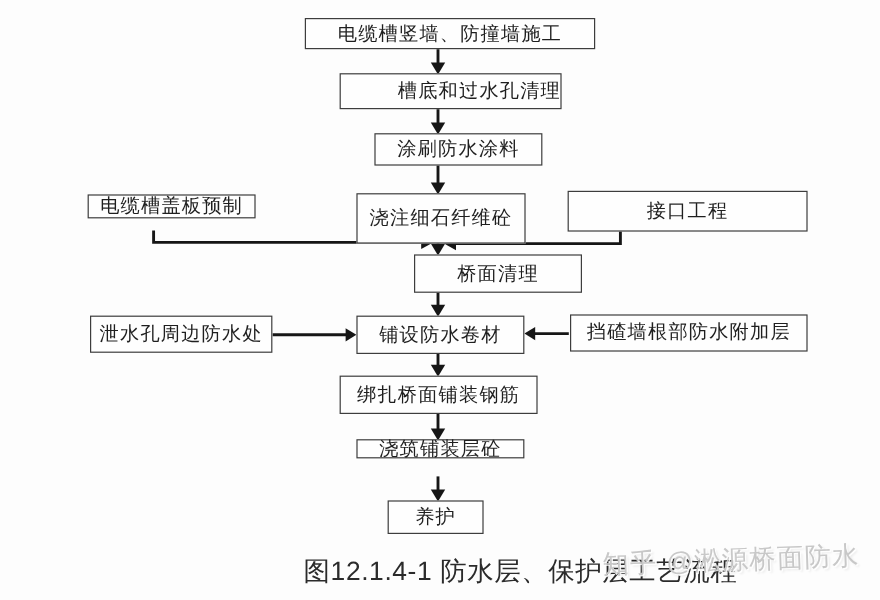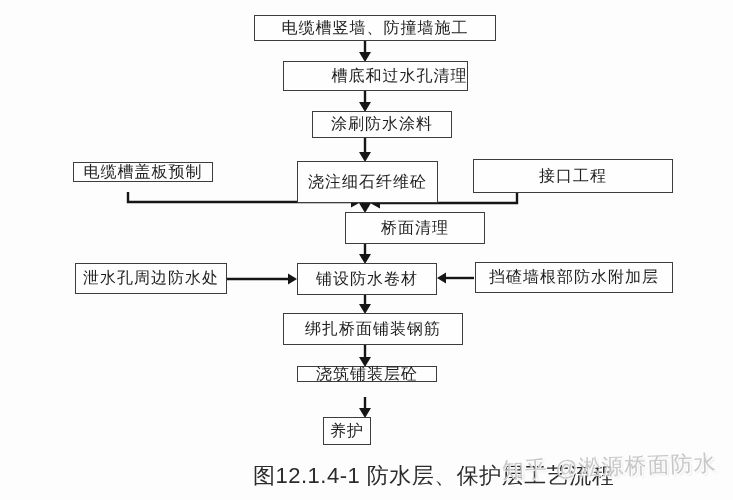--- a/index.html
+++ b/index.html
@@ -145,23 +145,23 @@
   <div class="node" style="left:473px; top:159px; width:200px; height:34px;">接口工程</div>
 
   <div class="node" style="left:297px; top:212px; width:140px; height:32px;margin-left:48px;">桥面清理</div>
 
   <div class="node" style="left:75px; top:263px; width:152px; height:31px;text-align:right;">泄水孔周边防水处</div>
 
   <div class="node" style="left:297px; top:263px; width:140px; height:32px;">铺设防水卷材</div>
 
   <div class="node" style="left:475px; top:262px; width:198px; height:31px;">挡碴墙根部防水附加层</div>
 
-  <div class="node" style="left:283px; top:313px; width:180px; height:32px;">绑扎桥面铺装钢筋</div>
+  <div class="node" style="left:283px; top:313px; width:165px; height:32px;">绑扎桥面铺装钢筋</div>
 
   <div class="node" style="left:297px; top:366px; width:140px; height:16px;">浇筑铺装层砼</div>
 
-  <div class="node" style="left:323px; top:417px; width:48px; height:28px;">养护</div>
+  <div class="node" style="left:323px; top:417px; width:80px; height:28px;">养护</div>
 
   <div class="caption">图12.1.4-1 防水层、保护层工艺流程</div>
 
   <div class="watermark">知乎 @淞源桥面防水</div>
 
 </div>
 
 </body></html>

